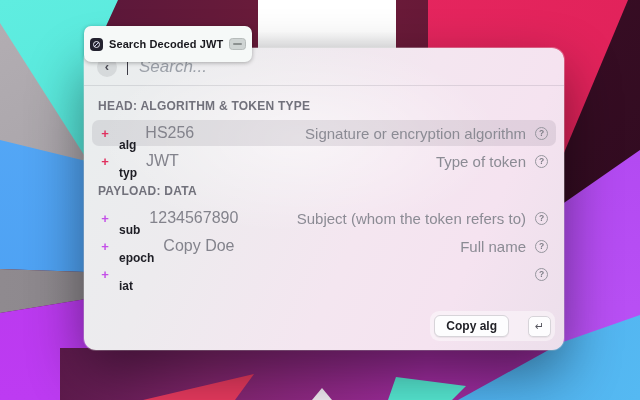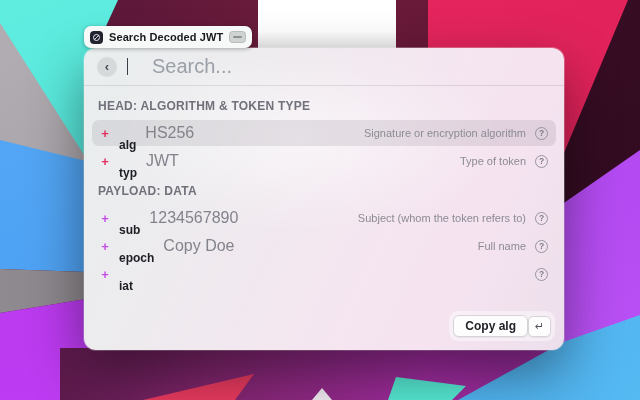--- a/index.html
+++ b/index.html
@@ -19,21 +19,21 @@
   .sh-crimson   { clip-path:polygon(428px 0,633px 0,545px 205px,428px 85px); background:linear-gradient(120deg,#EA2A63,#DF2058); }
   .sh-darkband  { clip-path:polygon(628px 0,640px 0,640px 155px,566px 210px,543px 203px); background:linear-gradient(140deg,#41102A,#2E0A1E); }
   .sh-purpleR   { clip-path:polygon(548px 214px,640px 150px,640px 336px,552px 350px); background:linear-gradient(180deg,#AE45F0,#BB52F5); }
   .sh-botdark   { clip-path:polygon(60px 348px,640px 348px,640px 400px,60px 400px); background:linear-gradient(90deg,#4F163F,#82266E,#A02CA0,#8E2A96); }
   .sh-blueB     { clip-path:polygon(563px 342px,640px 315px,640px 400px,458px 400px); background:linear-gradient(120deg,#3E99E8,#55B9F2); }
   .sh-tealB     { clip-path:polygon(388px 400px,396px 377px,466px 386px,452px 400px); background:#56E9D3; }
   .sh-redB      { clip-path:polygon(143px 400px,254px 374px,235px 400px); background:#E93A5F; }
   .sh-whiteB    { clip-path:polygon(312px 400px,322px 388px,332px 400px); background:#F2ECF4; }
 
   
-  .pill { position:absolute; left:84px; top:26px; height:22px; display:flex; align-items:center; gap:6px;
+  .pill { position:absolute; left:84px; top:26px; height:36px; display:flex; align-items:center; gap:6px;
           padding:0 6px; background:#F6F9F8; border-radius:7px; box-shadow:0 1px 4px rgba(0,0,0,.3); z-index:5; }
   .ext-icon { width:13px; height:13px; border-radius:4px; background:#23222F; display:flex; align-items:center; justify-content:center; }
   .ext-icon .ring { width:7px; height:7px; border:1.4px solid #E8E8F2; border-radius:50%;
                     background:linear-gradient(135deg,transparent 45%,#cfd0ee 45%,#cfd0ee 55%,transparent 55%); }
   .pill-title { font-size:11px; font-weight:700; color:#18181d; letter-spacing:.1px; white-space:nowrap; }
   .keycap { width:17px; height:12px; background:#CFD4D3; border:1px solid #B7BCBB; border-radius:3.5px;
             display:flex; align-items:center; justify-content:center; }
   .keycap .slot { width:9px; height:2px; background:#8C9190; border-radius:1px; }
 
   
@@ -44,35 +44,35 @@
   .window::before { content:""; position:absolute; inset:0;
             background:radial-gradient(ellipse 60% 45% at 45% 30%, rgba(255,255,255,.55), rgba(255,255,255,0) 70%);
             pointer-events:none; }
 
   .searchbar { position:relative; height:38px; flex:0 0 auto; display:flex; align-items:center; gap:10px;
                padding:0 13px; border-bottom:1px solid rgba(60,60,75,.13); }
   .back-btn { width:20px; height:20px; border-radius:50%; background:rgba(70,70,80,.12);
               display:flex; align-items:center; justify-content:center;
               color:#4c4c55; font-size:13px; font-weight:700; line-height:1; padding-bottom:1px; cursor:default; }
   .caret { width:1px; height:17px; background:#3c3c46; }
-  .search-placeholder { font-size:20px; color:#9BA0A8; margin-left:14px; }
+  .search-placeholder { font-size:17px; color:#9BA0A8; margin-left:1px;font-style:italic; }
 
   .list { position:relative; flex:1; padding:3px 8px 0; }
   .section-header { font-size:12px; font-weight:700; color:#71717B; letter-spacing:.25px; margin:10px 6px 7px; }
   .row { height:26px; display:flex; align-items:center; gap:9px; padding:0 8px; border-radius:7px; margin:2px 0; }
   .row.selected { background:rgba(92,88,104,.13); }
   .plus { font-size:13px; font-weight:700; line-height:1; width:10px; text-align:center; }
   .key  { font-size:12px; font-weight:700; color:#1E1E25;margin-top:24px; }
   .val  { font-size:16px; color:#83838C; }
   .spacer { flex:1; }
-  .desc { font-size:11px; color:#8B8B94; white-space:nowrap; }
+  .desc { font-size:15px; color:#8B8B94; white-space:nowrap; }
   .help { width:13px; height:13px; border-radius:50%; border:1.2px solid #96969E; color:#7D7D86;
           font-size:8.5px; font-weight:700; display:flex; align-items:center; justify-content:center; flex:0 0 auto; }
 
-  .footer { position:absolute; right:9px; bottom:9px; display:flex; align-items:center; gap:0;
+  .footer { position:absolute; right:9px; bottom:9px; display:flex; align-items:center; gap:19px;
             background:rgba(255,255,255,.45); border-radius:9px; padding:4px; }
   .action-btn { background:#FDFDFE; border:1px solid #D7D4D9; border-radius:6px; padding:3px 11px;
                 font-size:12px; font-weight:700; color:#222228; box-shadow:0 1px 1px rgba(0,0,0,.06); cursor:default; }
   .action-key { background:#FDFDFE; border:1px solid #D7D4D9; border-radius:5px; width:23px; height:21px;
                 display:flex; align-items:center; justify-content:center; font-size:11px; color:#55555e;
                 box-shadow:0 1px 1px rgba(0,0,0,.06); }
 </style>
 </head>
 <body>
 

